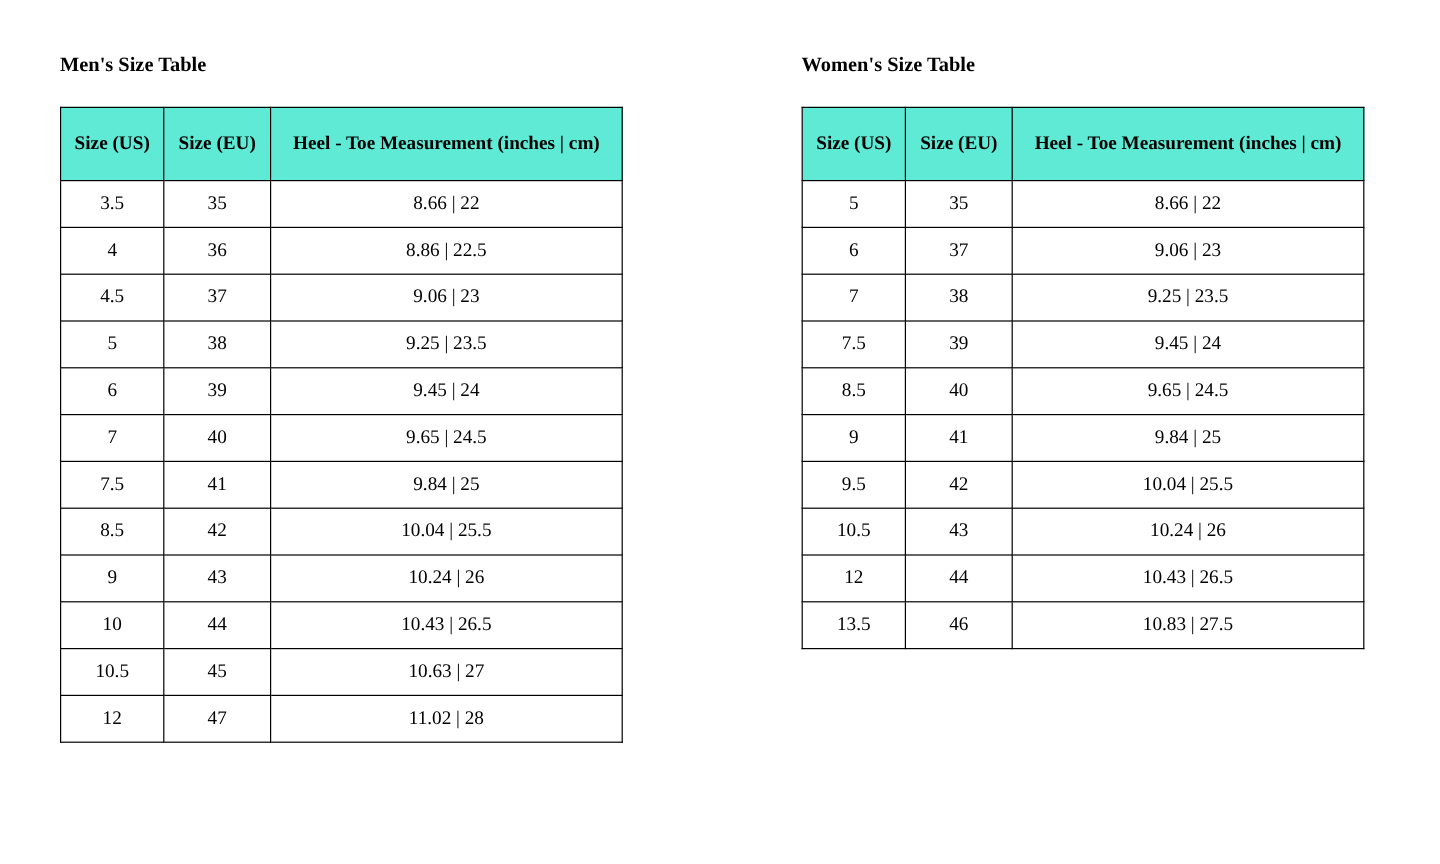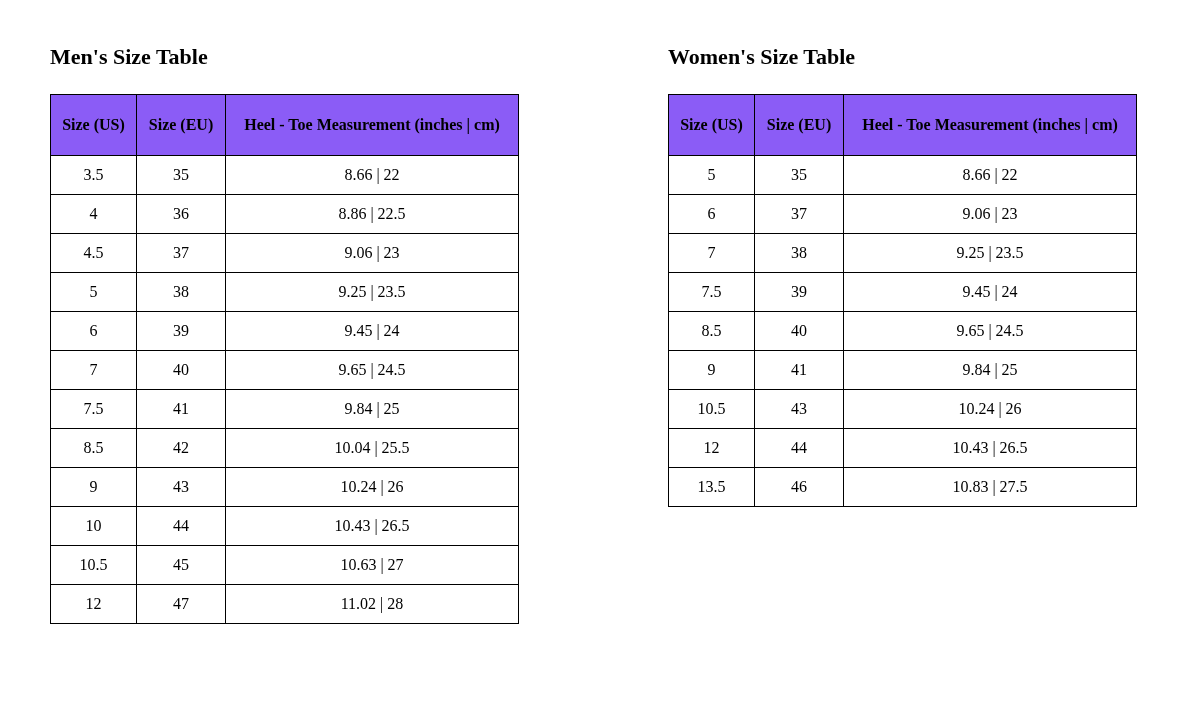--- a/index.html
+++ b/index.html
@@ -16,40 +16,40 @@
     padding: 44px 0 0 50px;
     display: flex;
     gap: 150px;
     overflow: hidden;
   }
   .size-section {
     width: 468px;
     flex: 0 0 468px;
   }
   .section-title {
-    font-size: 22px;
+    font-size: 17px;
     font-weight: bold;
     line-height: 1.15;
     margin: 0 0 25px 0;
   }
   table.size-table {
     border-collapse: collapse;
     width: 468px;
     table-layout: fixed;
   }
   table.size-table th,
   table.size-table td {
     border: 1px solid #000000;
     text-align: center;
     vertical-align: middle;
     font-size: 16px;
     line-height: 1.25;
   }
   table.size-table th {
-    background: #8b5cf6;
+    background: #5eead4;
     font-weight: bold;
     padding: 10px 8px;
     height: 40px;
   }
   table.size-table td {
     padding: 9px 6px;
     height: 20px;
     background: #ffffff;
   }
   col.c-us  { width: 86px; }
@@ -181,20 +181,25 @@
             <td>8.5</td>
             <td>40</td>
             <td>9.65 | 24.5</td>
           </tr>
           <tr>
             <td>9</td>
             <td>41</td>
             <td>9.84 | 25</td>
           </tr>
           <tr>
+            <td>9.5</td>
+            <td>42</td>
+            <td>10.04 | 25.5</td>
+          </tr>
+          <tr>
             <td>10.5</td>
             <td>43</td>
             <td>10.24 | 26</td>
           </tr>
           <tr>
             <td>12</td>
             <td>44</td>
             <td>10.43 | 26.5</td>
           </tr>
           <tr>

